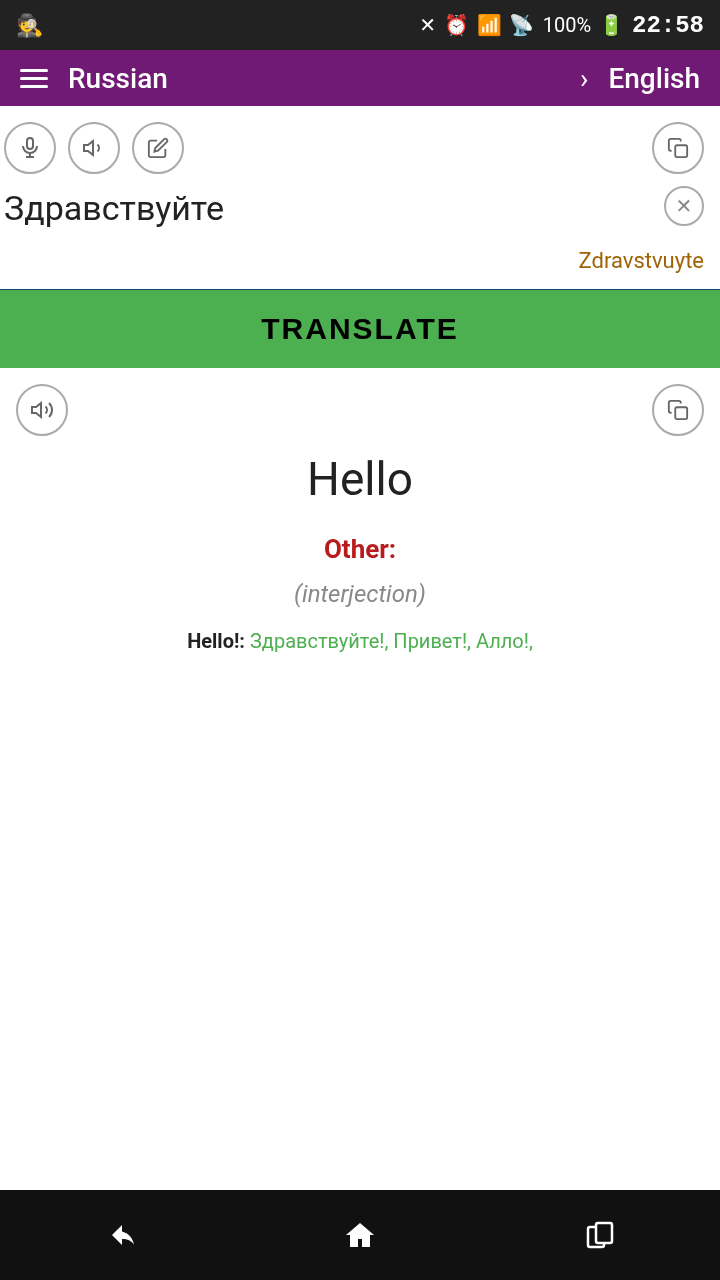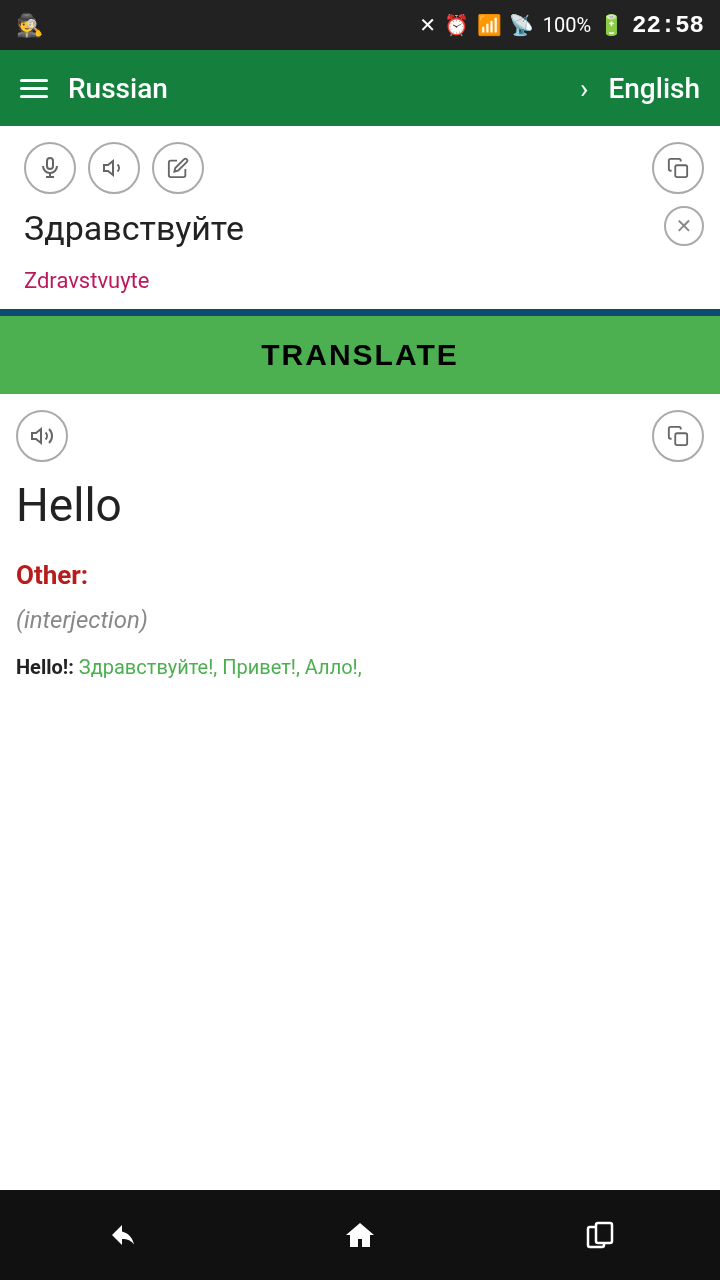--- a/index.html
+++ b/index.html
@@ -24,22 +24,22 @@
       color: white;
       font-size: 22px;
       flex-shrink: 0;
     }
     .status-left { display: flex; align-items: center; gap: 6px; }
     .status-right { display: flex; align-items: center; gap: 8px; font-size: 20px; }
     .status-time { font-size: 24px; font-weight: bold; font-family: Liberation Mono, monospace; }
 
     
     .top-bar {
-      background: #15803d;
-      height: 76px;
+      background: #701a75;
+      height: 56px;
       display: flex;
       align-items: center;
       padding: 0 20px;
       flex-shrink: 0;
     }
     .top-bar-menu {
       color: white;
       font-size: 26px;
       cursor: pointer;
       margin-right: 20px;
@@ -67,22 +67,22 @@
     }
     .top-bar-lang-to {
       color: white;
       font-size: 28px;
       font-weight: 500;
     }
 
     
     .input-section {
       background: white;
-      padding: 16px 16px 16px 24px;
-      border-bottom: 7px solid #0c4a6e;
+      padding: 16px 16px 16px 4px;
+      border-bottom: 1px solid #0c4a6e;
       position: relative;
       flex-shrink: 0;
     }
     .input-icons-row {
       display: flex;
       align-items: center;
       gap: 12px;
       margin-bottom: 14px;
     }
     .icon-circle {
@@ -119,22 +119,23 @@
       border: 2px solid #aaa;
       display: flex;
       align-items: center;
       justify-content: center;
       cursor: pointer;
       color: #888;
       font-size: 20px;
     }
     .transliteration {
       font-size: 22px;
-      color: #be185d;
+      color: #a16207;
       margin-top: 20px;
+      text-align: right;
     }
 
     
     .translate-btn {
       background: #4caf50;
       color: #000000;
       font-size: 30px;
       font-weight: bold;
       letter-spacing: 2px;
       text-align: center;
@@ -144,20 +145,21 @@
       width: 100%;
       flex-shrink: 0;
     }
 
     
     .output-section {
       background: white;
       padding: 16px;
       flex: 1;
       position: relative;
+      text-align: center;
     }
     .output-icons-row {
       display: flex;
       align-items: center;
       margin-bottom: 16px;
     }
     .copy-icon-bottom {
       position: absolute;
       top: 16px;
       right: 16px;

